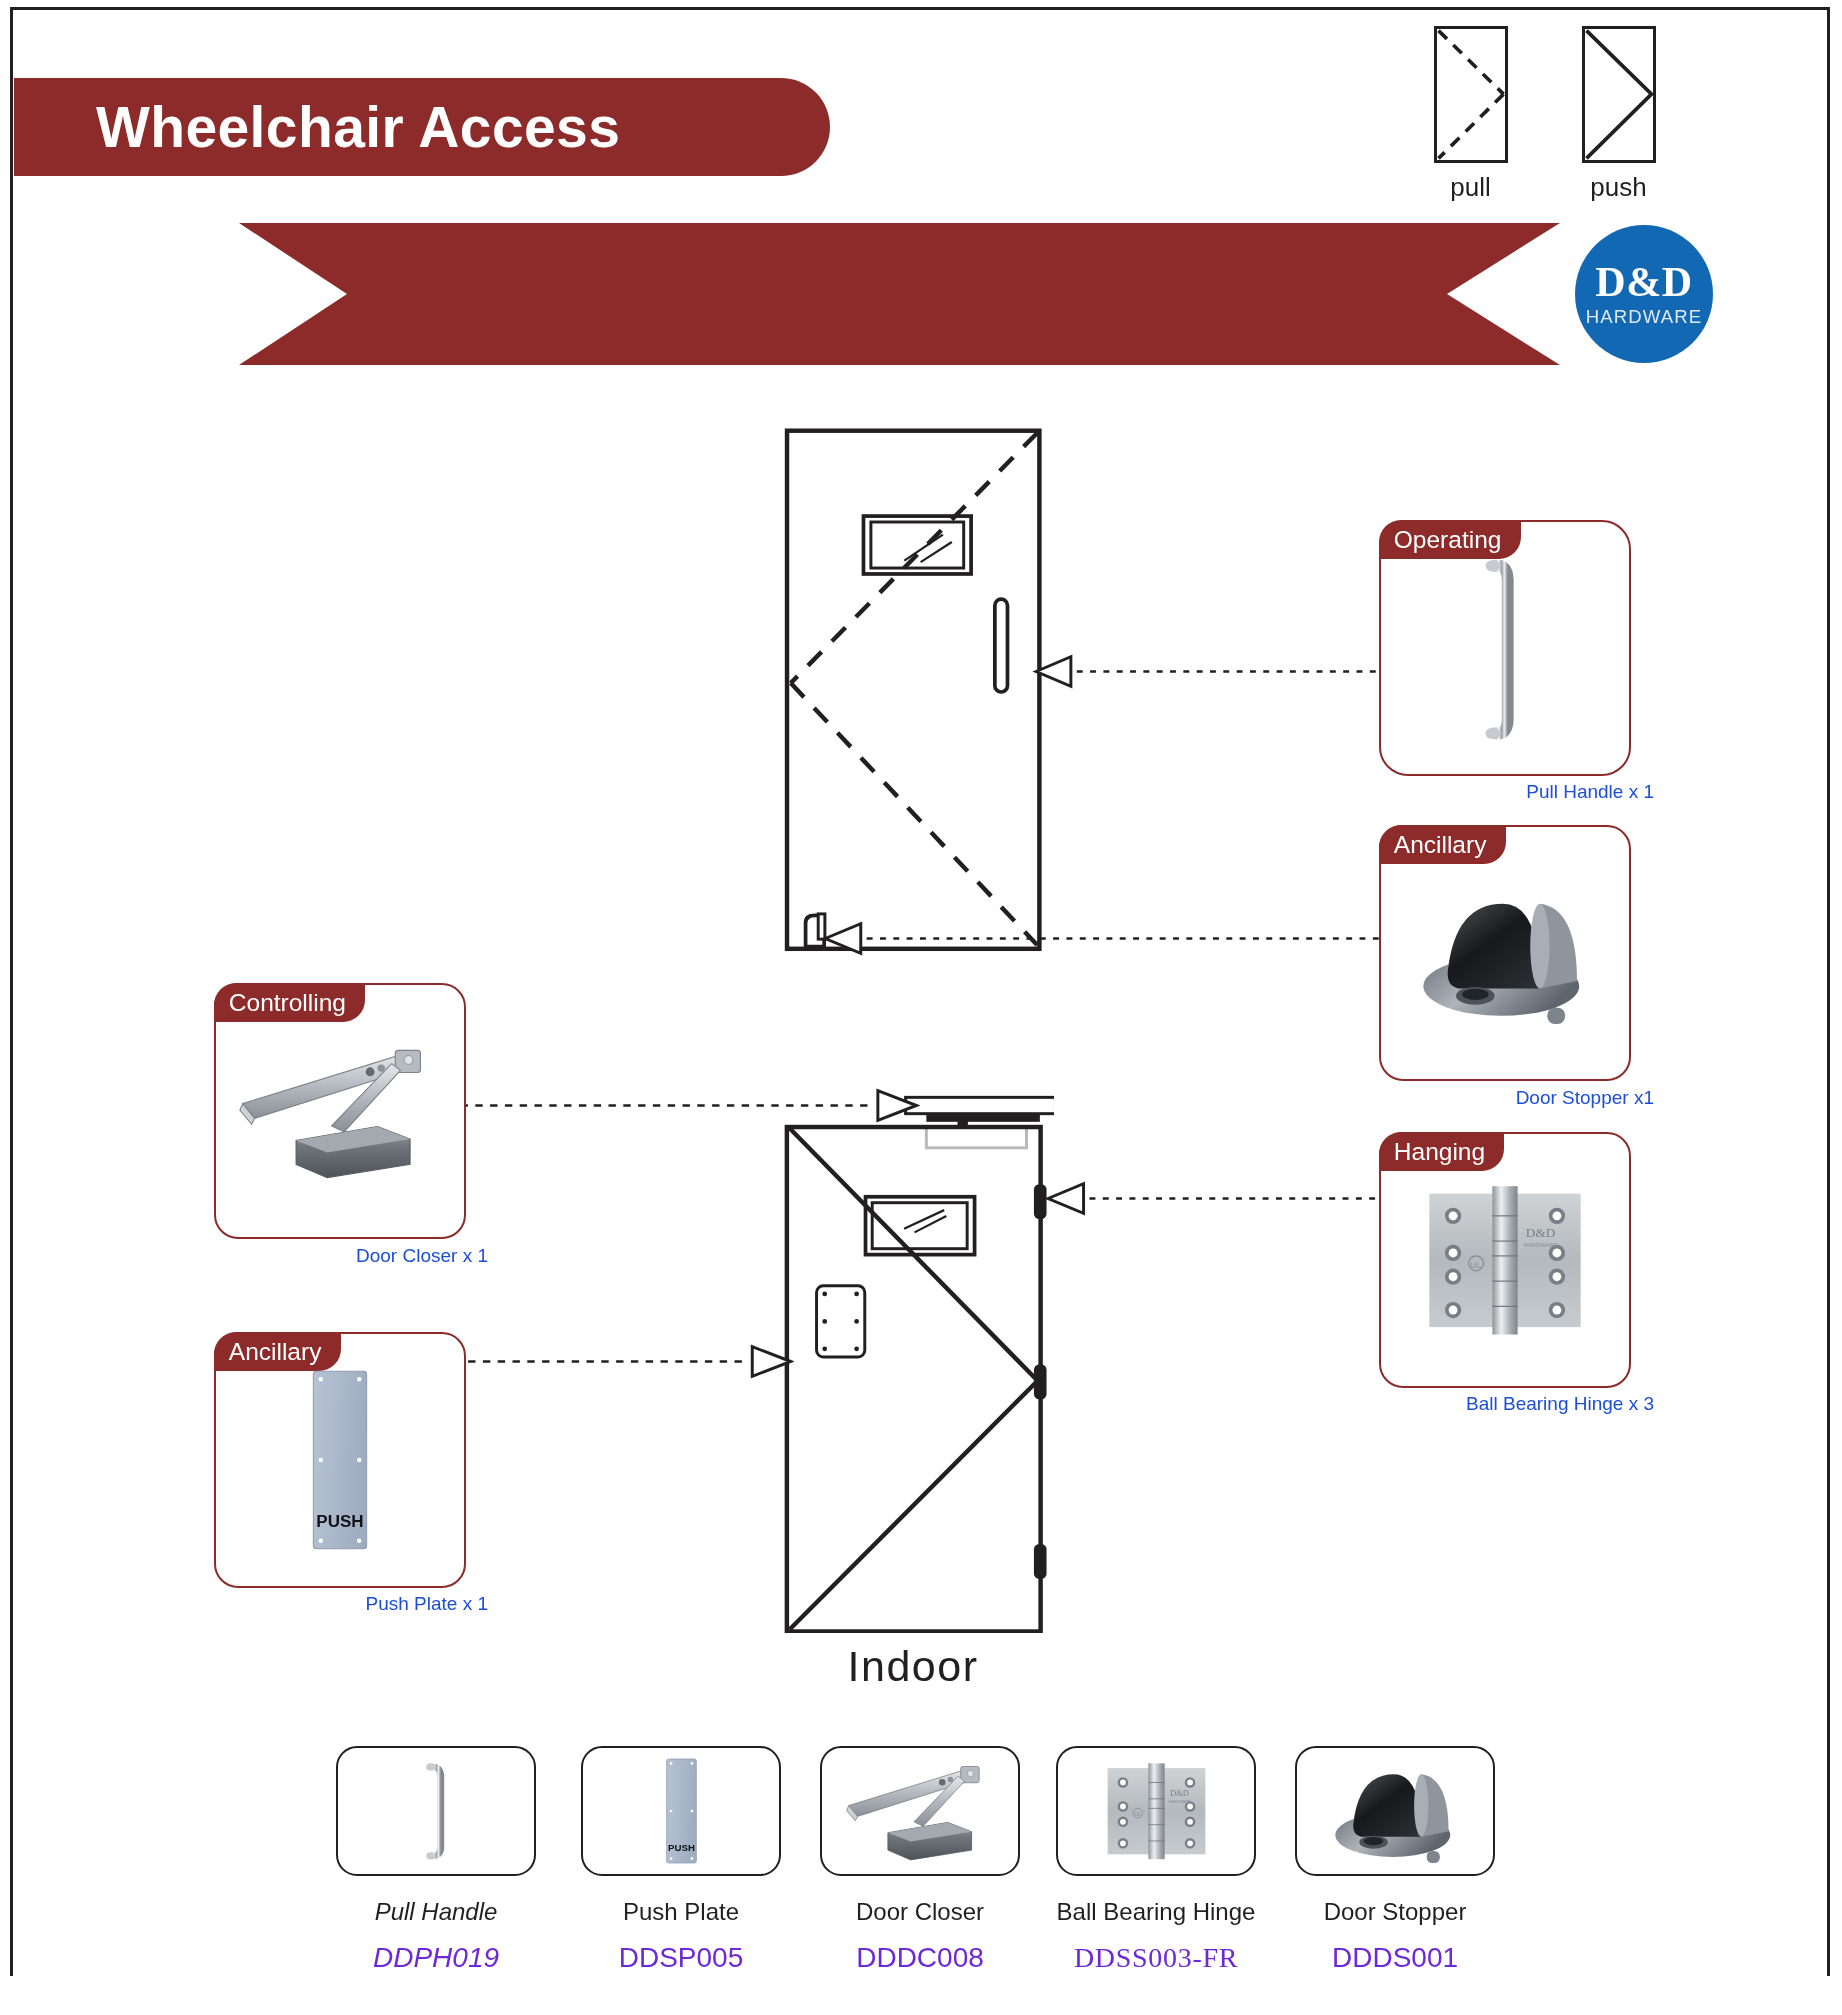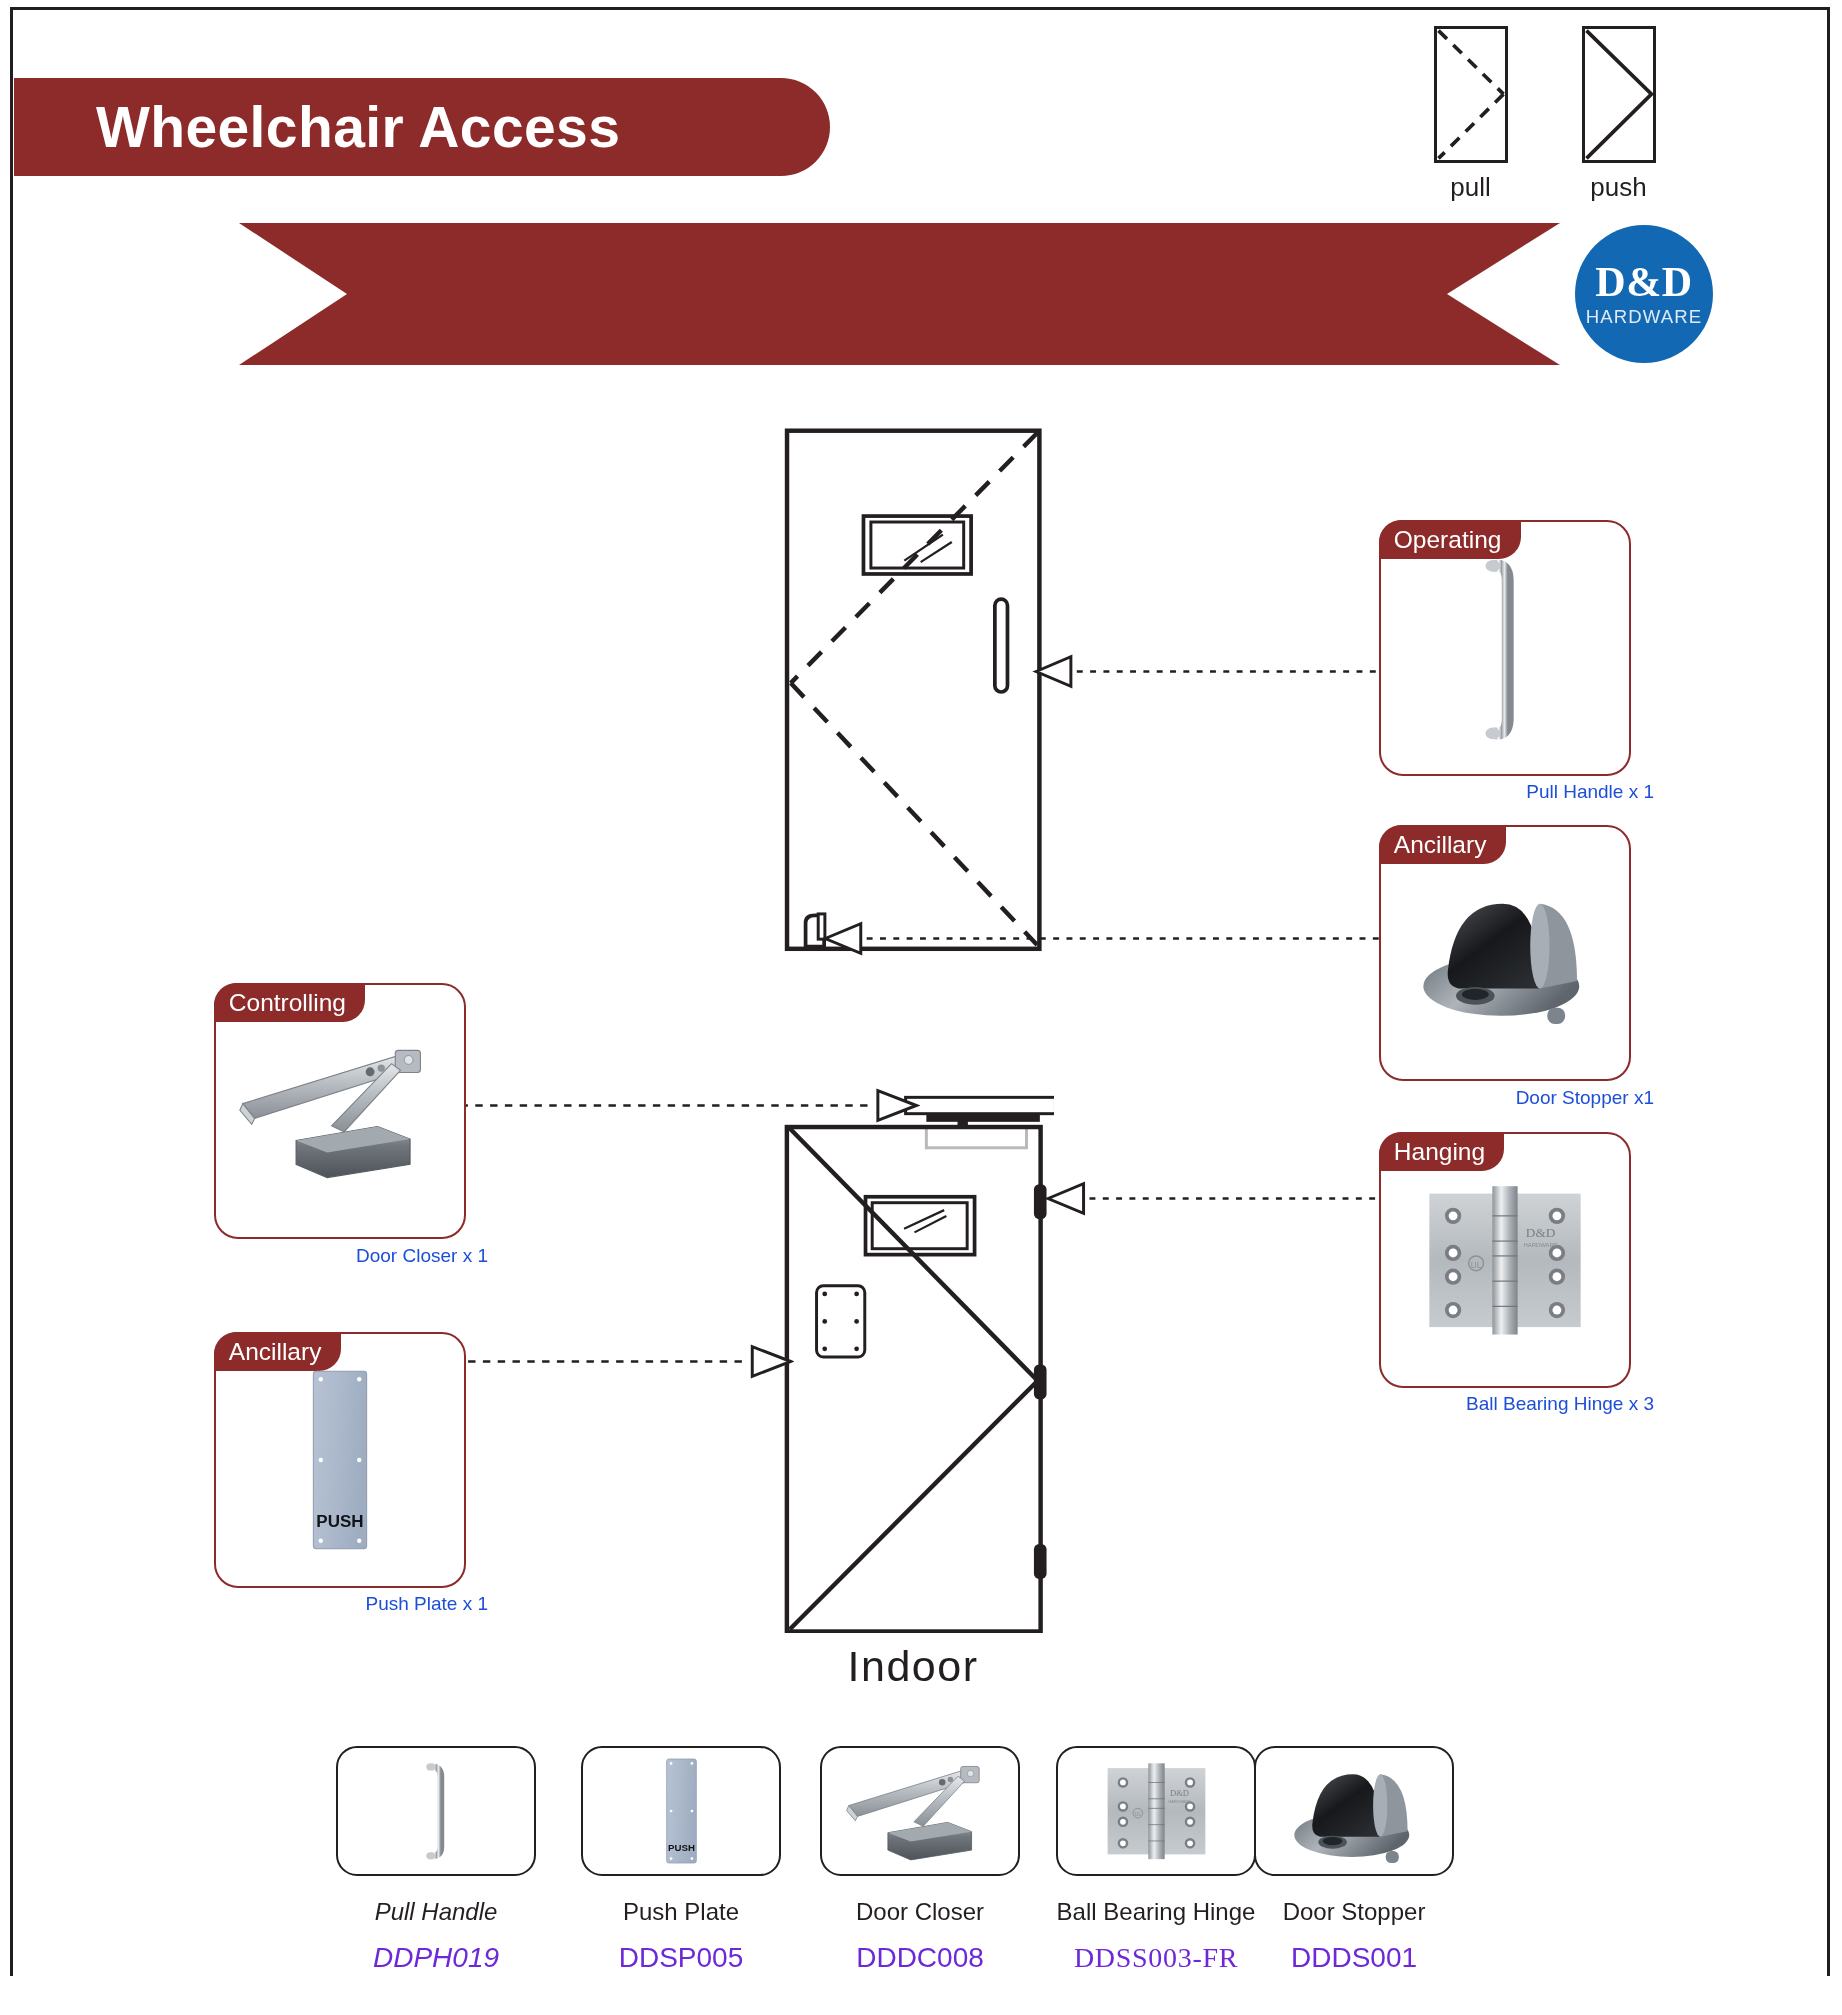--- a/index.html
+++ b/index.html
@@ -345,21 +345,21 @@
   <svg class="conn" style="left:453px; top:1343px;" width="341" height="37" viewBox="0 0 460 50">
     <path d="M0 25 L398 25" stroke="#231f20" stroke-width="3.5" fill="none" stroke-dasharray="10,10"></path>
     <path d="M456 25 L404 5 L404 45 Z" fill="#ffffff" stroke="#231f20" stroke-width="4"></path>
   </svg>
 
   <svg class="conn" style="left:1043px; top:1180px;" width="349" height="37" viewBox="0 0 470 50">
     <path d="M62 25 L468 25" stroke="#231f20" stroke-width="3.5" fill="none" stroke-dasharray="8,10"></path>
     <path d="M6 25 L54 5 L54 45 Z" fill="#ffffff" stroke="#231f20" stroke-width="4"></path>
   </svg>
 
-  <div class="card" style="left:1379px; top:520px;">
+  <div class="card" style="left:1379px; top:520px;border-radius:29px;">
     <div class="card-tag">Operating</div>
     <div class="card-body">
       <svg width="89" height="189" viewBox="0 0 120 255">
         <defs>
           <linearGradient id="steel1" x1="0" y1="0" x2="1" y2="0">
             <stop offset="0%" stop-color="#b9bcc0"></stop>
             <stop offset="22%" stop-color="#fbfcfd"></stop>
             <stop offset="48%" stop-color="#9aa0a6"></stop>
             <stop offset="72%" stop-color="#e9ebee"></stop>
             <stop offset="100%" stop-color="#84898f"></stop>
@@ -601,21 +601,21 @@
         <text x="168" y="76" font-family="Liberation Serif, serif" font-size="18" fill="#7a8086" text-anchor="middle">D&amp;D</text>
         <text x="168" y="90" font-family="Liberation Sans, sans-serif" font-size="8" fill="#868c92" text-anchor="middle">HARDWARE</text>
         <circle cx="81" cy="112" r="10" fill="none" stroke="#8b9197" stroke-width="2"></circle>
         <text x="81" y="118" font-family="Liberation Sans, sans-serif" font-size="11" fill="#8b9197" text-anchor="middle">UL</text>
       </svg>
     </div>
     <div class="strip-name">Ball Bearing Hinge</div>
     <div class="strip-code serif">DDSS003-FR</div>
   </div>
 
-  <div class="strip-item" style="left:1250px; top:1746px;">
+  <div class="strip-item" style="left:1291px; top:1746px;">
     <div class="strip-box">
       <svg width="137" height="104" viewBox="0 0 250 190">
         <ellipse cx="120" cy="139" rx="105" ry="40" fill="url(#dsMetal)"></ellipse>
         <path d="M172 139 Q172 28 122 28 Q58 28 48 118 Q46 139 62 142 L172 142 Z" fill="url(#dsRub)"></path>
         <path d="M172 28 Q222 34 222 132 L172 142 Z" fill="#8e959c"></path>
         <ellipse cx="172" cy="85" rx="13" ry="57" fill="#a7aeb5"></ellipse>
         <ellipse cx="85" cy="152" rx="26" ry="12" fill="#4c5257"></ellipse>
         <ellipse cx="85" cy="150" rx="18" ry="7.5" fill="#20252a"></ellipse>
         <rect x="182" y="168" width="24" height="22" rx="10" fill="#7d848b"></rect>
       </svg>

